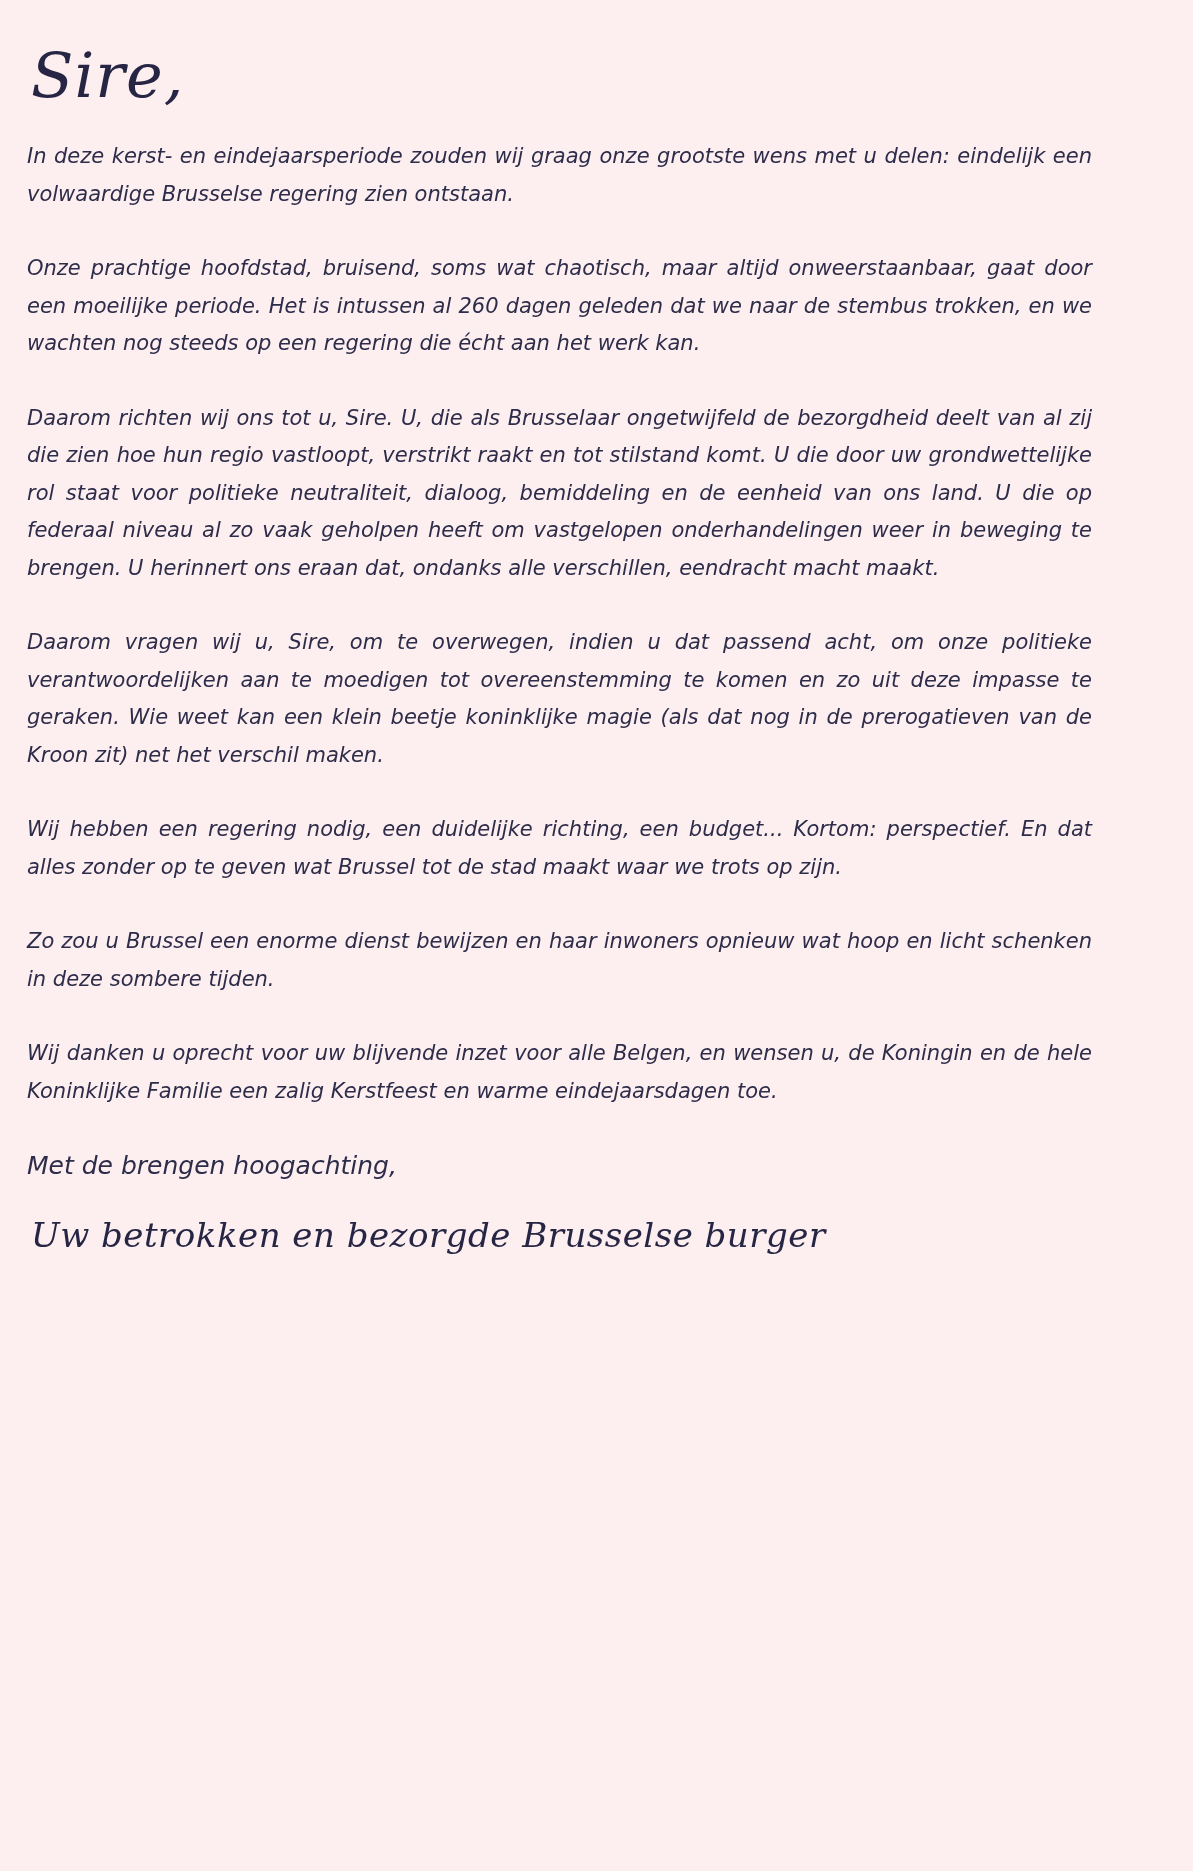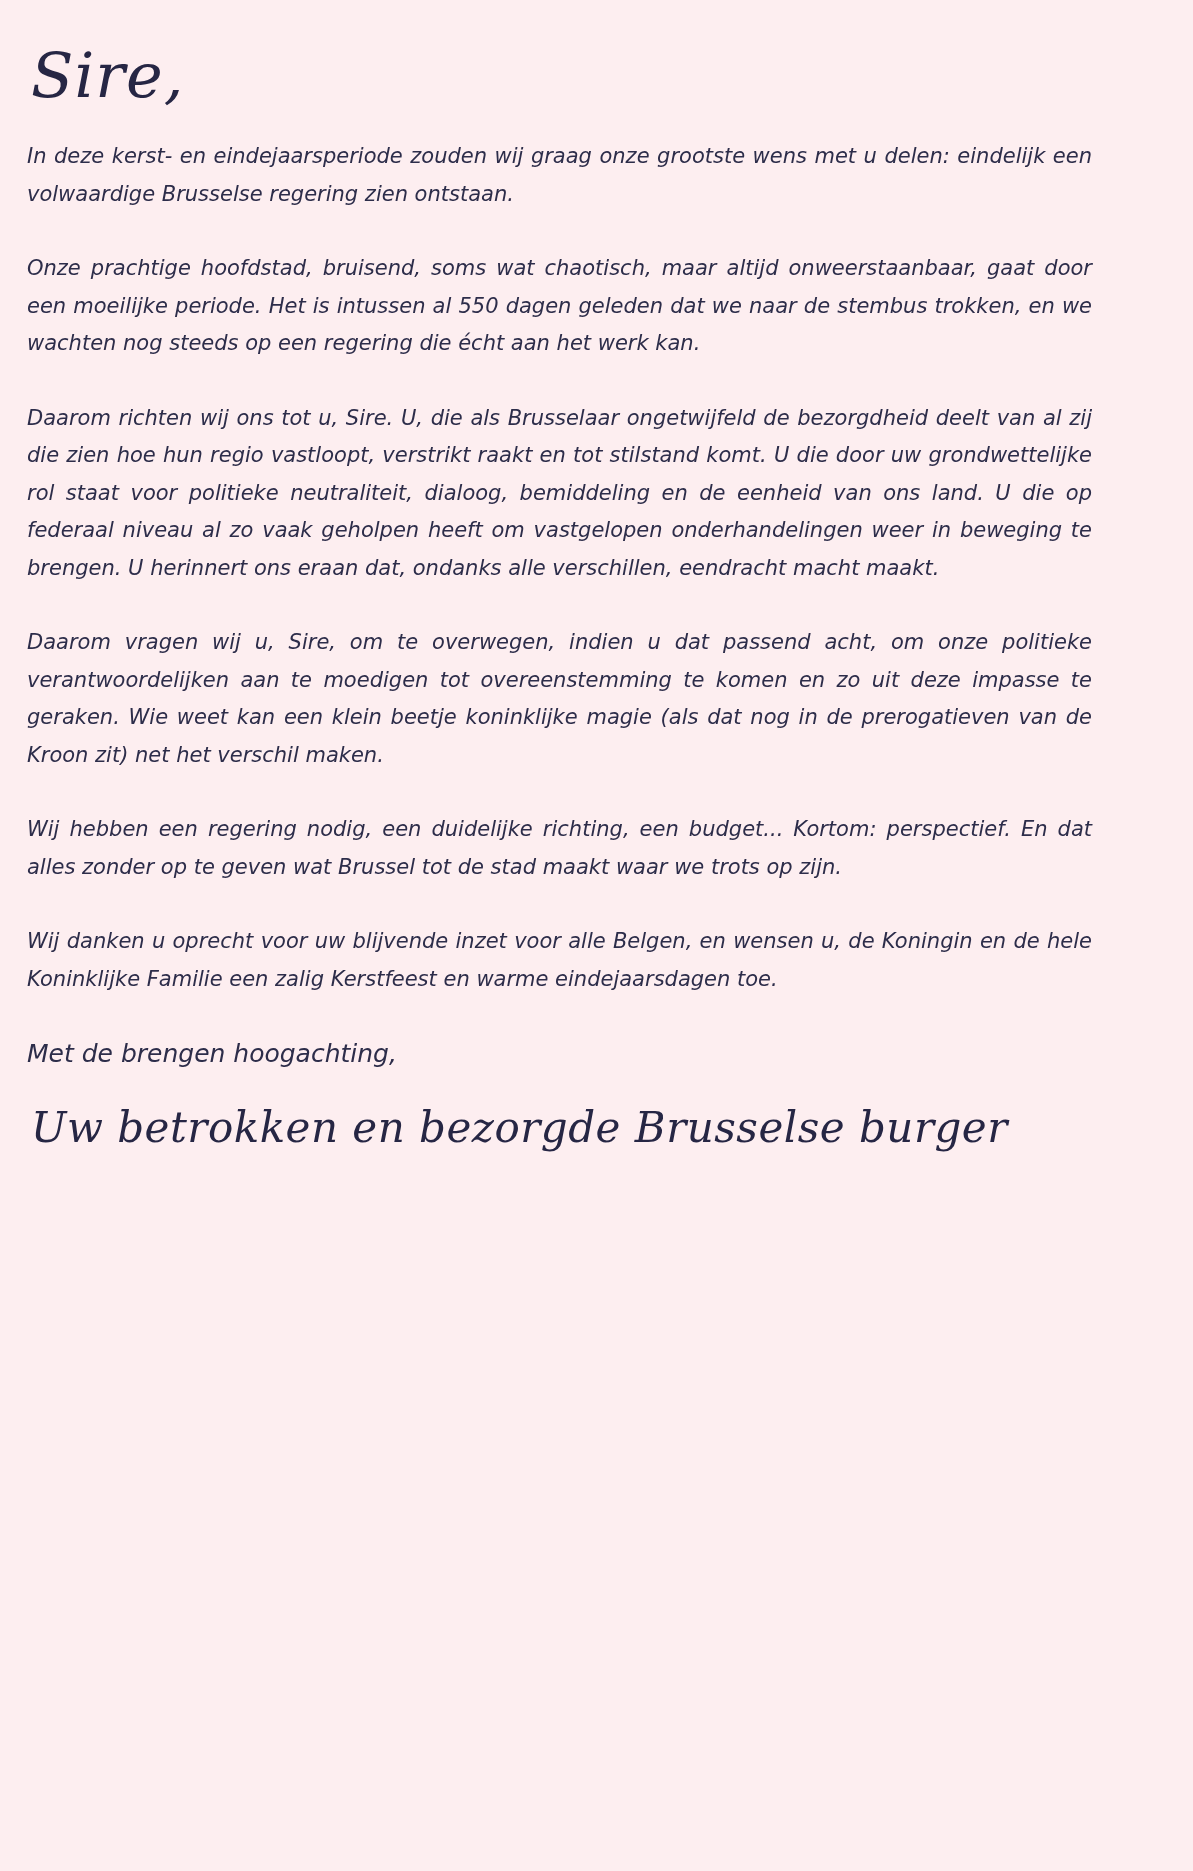--- a/index.html
+++ b/index.html
@@ -40,40 +40,41 @@
     font-style: italic;
     font-size: 25px;
     line-height: 37.5px;
     color: #2d2d4a;
     margin: 0 0 30px 0;
   }
   .signature {
     font-family: "DejaVu Serif", serif;
     font-style: italic;
     font-weight: 400;
-    font-size: 42px;
+    font-size: 34px;
     line-height: 1.2;
     color: #262644;
     margin: 0 0 0 4px;
     letter-spacing: 0.5px;
   }
 </style>
 </head>
 <body>
 
 <div class="page">
 
   <h1 class="salutation">Sire,</h1>
 
   <div class="body-text">
     <p>In deze kerst- en eindejaarsperiode zouden wij graag onze grootste wens met u delen: eindelijk een volwaardige Brusselse regering zien ontstaan.</p>
-    <p>Onze prachtige hoofdstad, bruisend, soms wat chaotisch, maar altijd onweerstaanbaar, gaat door een moeilijke periode. Het is intussen al 550 dagen geleden dat we naar de stembus trokken, en we wachten nog steeds op een regering die écht aan het werk kan.</p>
+    <p>Onze prachtige hoofdstad, bruisend, soms wat chaotisch, maar altijd onweerstaanbaar, gaat door een moeilijke periode. Het is intussen al 260 dagen geleden dat we naar de stembus trokken, en we wachten nog steeds op een regering die écht aan het werk kan.</p>
     <p>Daarom richten wij ons tot u, Sire. U, die als Brusselaar ongetwijfeld de bezorgdheid deelt van al zij die zien hoe hun regio vastloopt, verstrikt raakt en tot stilstand komt. U die door uw grondwettelijke rol staat voor politieke neutraliteit, dialoog, bemiddeling en de eenheid van ons land. U die op federaal niveau al zo vaak geholpen heeft om vastgelopen onderhandelingen weer in beweging te brengen. U herinnert ons eraan dat, ondanks alle verschillen, eendracht macht maakt.</p>
     <p>Daarom vragen wij u, Sire, om te overwegen, indien u dat passend acht, om onze politieke verantwoordelijken aan te moedigen tot overeenstemming te komen en zo uit deze impasse te geraken. Wie weet kan een klein beetje koninklijke magie (als dat nog in de prerogatieven van de Kroon zit) net het verschil maken.</p>
     <p>Wij hebben een regering nodig, een duidelijke richting, een budget... Kortom: perspectief. En dat alles zonder op te geven wat Brussel tot de stad maakt waar we trots op zijn.</p>
+    <p>Zo zou u Brussel een enorme dienst bewijzen en haar inwoners opnieuw wat hoop en licht schenken in deze sombere tijden.</p>
     <p>Wij danken u oprecht voor uw blijvende inzet voor alle Belgen, en wensen u, de Koningin en de hele Koninklijke Familie een zalig Kerstfeest en warme eindejaarsdagen toe.</p>
   </div>
 
   <p class="closing">Met de brengen hoogachting,</p>
 
   <div class="signature">Uw betrokken en bezorgde Brusselse burger</div>
 
 </div>
 
 </body></html>

